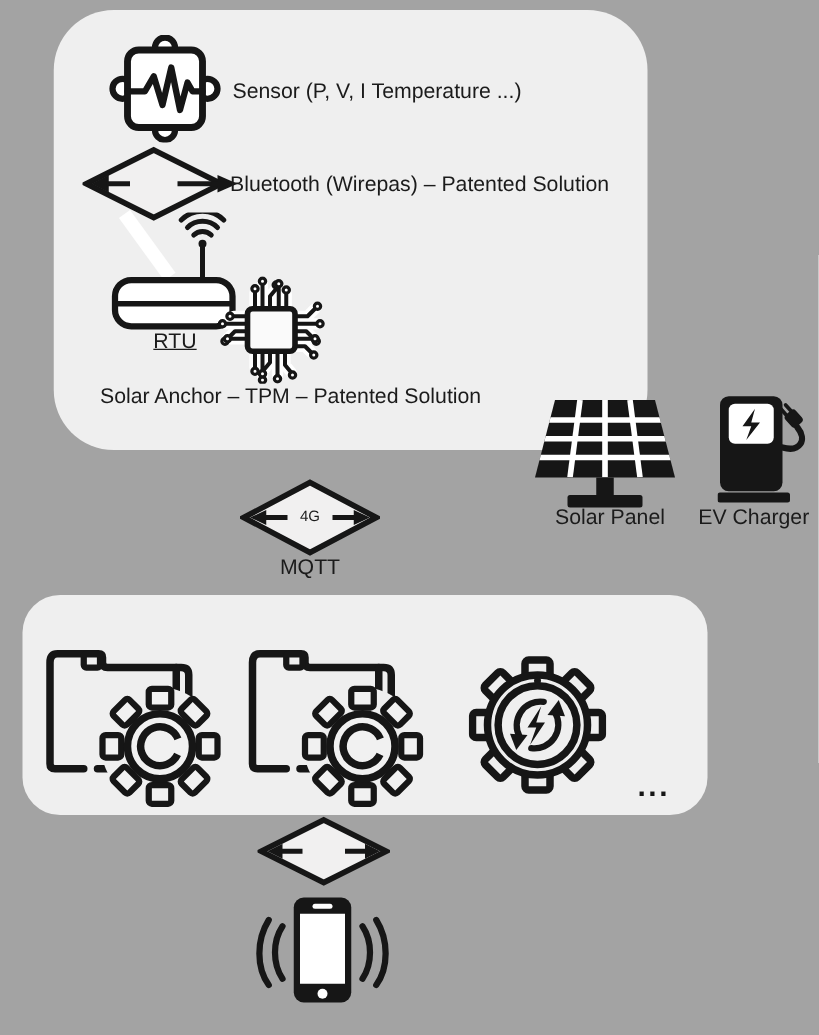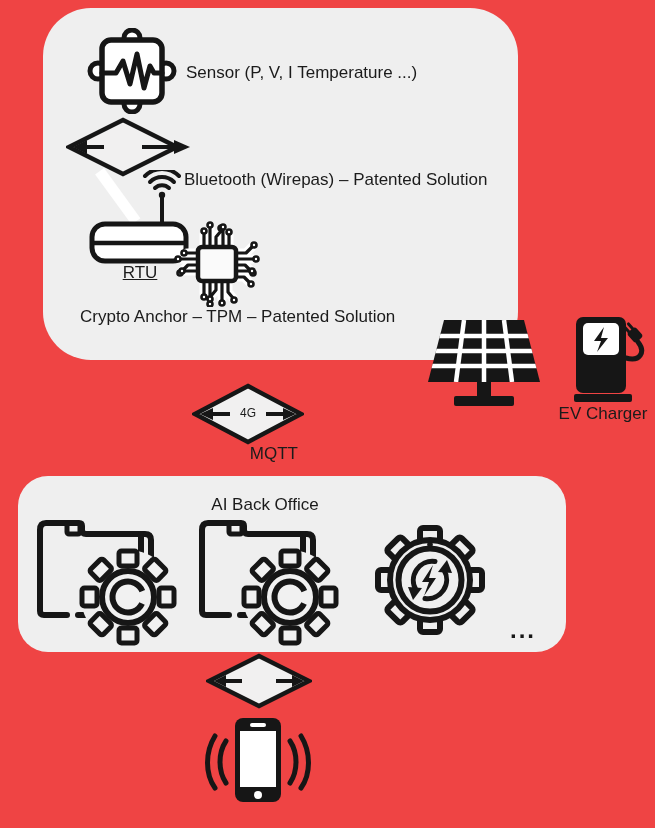--- a/index.html
+++ b/index.html
@@ -1,16 +1,16 @@
 <!DOCTYPE html>
 <html><head>
 <meta charset="utf-8">
 <style>
   html,body{margin:0;padding:0;background:#ffffff;}
-  #stage{position:relative;width:655px;height:828px;background:#ef4444;overflow:hidden;
+  #stage{position:relative;width:655px;height:828px;background:#a3a3a3;overflow:hidden;
          font-family:"Liberation Sans",sans-serif;color:#161616;}
   .panel{position:absolute;background:#efefef;}
   .abs{position:absolute;}
   .lbl{position:absolute;font-size:17px;line-height:20px;color:#1b1b1b;white-space:nowrap;}
   .ctr{text-align:center;}
   .streak{position:absolute;background:#ffffff;transform-origin:0 0;}
   .dots{position:absolute;font-weight:bold;font-size:24px;letter-spacing:2px;color:#161616;}
   svg{display:block;}
 </style>
 </head>
@@ -36,21 +36,21 @@
   </svg>
   <div class="lbl" style="left:186px;top:63px;">Sensor (P, V, I Temperature ...)</div>
 
   <svg class="abs" style="left:66px;top:117px;" width="130" height="60" viewBox="0 0 130 60">
     <polygon points="57,3 111,30 57,57 3,30" fill="#f1f0f0" stroke="#161616" stroke-width="4.5"></polygon>
     <polygon points="7,30 21,23 21,37" fill="#161616"></polygon>
     <line x1="19" y1="30" x2="38" y2="30" stroke="#161616" stroke-width="4"></line>
     <line x1="76" y1="30" x2="109" y2="30" stroke="#161616" stroke-width="4"></line>
     <polygon points="124,30 108,23 108,37" fill="#161616"></polygon>
   </svg>
-  <div class="lbl" style="left:184px;top:138px;margin-top:32px;">Bluetooth (Wirepas) – Patented Solution</div>
+  <div class="lbl" style="left:184px;top:138px;">Bluetooth (Wirepas) – Patented Solution</div>
 
   <svg class="abs" style="left:140px;top:170px;" width="44" height="58" viewBox="0 0 44 58">
     <g stroke="#161616" fill="none" stroke-width="4" stroke-linecap="round">
       <path d="M15,18 A10,10 0 0 1 29,18"></path>
       <path d="M10,12 A17,17 0 0 1 34,12"></path>
       <path d="M5,6 A24,24 0 0 1 39,6"></path>
       <line x1="22" y1="27" x2="22" y2="58"></line>
     </g>
     <circle cx="22" cy="25" r="3.2" fill="#161616"></circle>
   </svg>
@@ -90,40 +90,41 @@
         <circle cx="12" cy="50" r="2.5"></circle>
         <circle cx="84" cy="24" r="2.5"></circle>
           <circle cx="86" cy="38" r="2.5"></circle>
           <circle cx="83" cy="52" r="2.5"></circle>
         <circle cx="82" cy="50" r="2.5"></circle>
           <circle cx="81" cy="63" r="2.5"></circle>
       </g>
     </g>
     <rect x="28" y="26" width="38" height="34" rx="4" fill="#fafafa" stroke="#161616" stroke-width="4.5"></rect>
   </svg>
-  <div class="lbl" style="left:80px;top:307px;">Crypto Anchor – TPM – Patented Solution</div>
+  <div class="lbl" style="left:80px;top:307px;">Solar Anchor – TPM – Patented Solution</div>
 
   <svg class="abs" style="left:428px;top:320px;" width="112" height="88" viewBox="0 0 112 88">
     <defs>
         <clipPath id="sp">
           <path d="M16,0 H96 L112,62 H0 Z"></path>
         </clipPath>
       </defs>
     <path d="M16,0 H96 L112,62 H0 Z" fill="#161616"></path>
     <g clip-path="url(#sp)" stroke="#ffffff" stroke-width="4.5">
       <line x1="0" y1="16" x2="112" y2="16"></line>
       <line x1="0" y1="31" x2="112" y2="31"></line>
       <line x1="0" y1="46" x2="112" y2="46"></line>
       <line x1="36" y1="0" x2="28" y2="62"></line>
       <line x1="56" y1="0" x2="56" y2="62"></line>
       <line x1="76" y1="0" x2="84" y2="62"></line>
     </g>
     <path d="M49,62 h14 v14 h-14 z" fill="#161616"></path>
     <rect x="26" y="76" width="60" height="10" rx="2" fill="#161616"></rect>
   </svg>
+  <div class="lbl ctr" style="left:432px;top:404px;width:112px;">Solar Panel</div>
 
   <svg class="abs" style="left:574px;top:314px;" width="72" height="90" viewBox="0 0 72 90">
     <path d="M52,44 C66,48 72,38 64,28" stroke="#161616" stroke-width="5" fill="none" stroke-linecap="round"></path>
     <g transform="translate(62,22) rotate(-42)">
       <rect x="-5.5" y="-8" width="11" height="13" rx="3" fill="#161616"></rect>
       <line x1="-2.5" y1="-8" x2="-2.5" y2="-14" stroke="#161616" stroke-width="3" stroke-linecap="round"></line>
       <line x1="2.5" y1="-8" x2="2.5" y2="-14" stroke="#161616" stroke-width="3" stroke-linecap="round"></line>
     </g>
     <rect x="2" y="3" width="50" height="76" rx="7" fill="#161616"></rect>
     <rect x="0" y="80" width="58" height="8" rx="2" fill="#161616"></rect>
@@ -133,23 +134,22 @@
   <div class="lbl ctr" style="left:548px;top:404px;width:110px;">EV Charger</div>
 
   <svg class="abs" style="left:192px;top:383px;" width="112" height="62" viewBox="0 0 112 62">
     <polygon points="56,3 109,31 56,59 3,31" fill="#f1f0f0" stroke="#161616" stroke-width="4.5"></polygon>
     <polygon points="8,31 21,25 21,37" fill="#161616"></polygon>
     <line x1="20" y1="31" x2="38" y2="31" stroke="#161616" stroke-width="4"></line>
     <line x1="74" y1="31" x2="92" y2="31" stroke="#161616" stroke-width="4"></line>
     <polygon points="104,31 91,25 91,37" fill="#161616"></polygon>
   </svg>
   <div class="lbl ctr" style="left:198px;top:403px;width:100px;font-size:12px;">4G</div>
-  <div class="lbl ctr" style="left:198px;top:444px;width:100px;text-align:right;">MQTT</div>
-
-  <div class="lbl ctr" style="left:195px;top:495px;width:140px;">AI Back Office</div>
+  <div class="lbl ctr" style="left:198px;top:444px;width:100px;">MQTT</div>
+
 
   <svg class="abs" style="left:30px;top:515px;" width="150" height="140" viewBox="0 0 150 140">
     <g stroke="#161616" fill="none" stroke-width="6" stroke-linejoin="round" stroke-linecap="round">
       <path d="M37,100 H14 Q10,100 10,96 V15 Q10,8 16,8 H49 Q52,8 52,11 V15 Q52,19 56,19 H115 Q121,19 121,25 V44"></path>
       <line x1="111" y1="19" x2="111" y2="44"></line>
       <rect x="37" y="8" width="13" height="11" rx="2" stroke-width="5"></rect>
       <line x1="48" y1="100" x2="68" y2="100"></line>
     </g>
     <circle cx="98" cy="82" r="47" fill="#efefef"></circle>
     <g>

